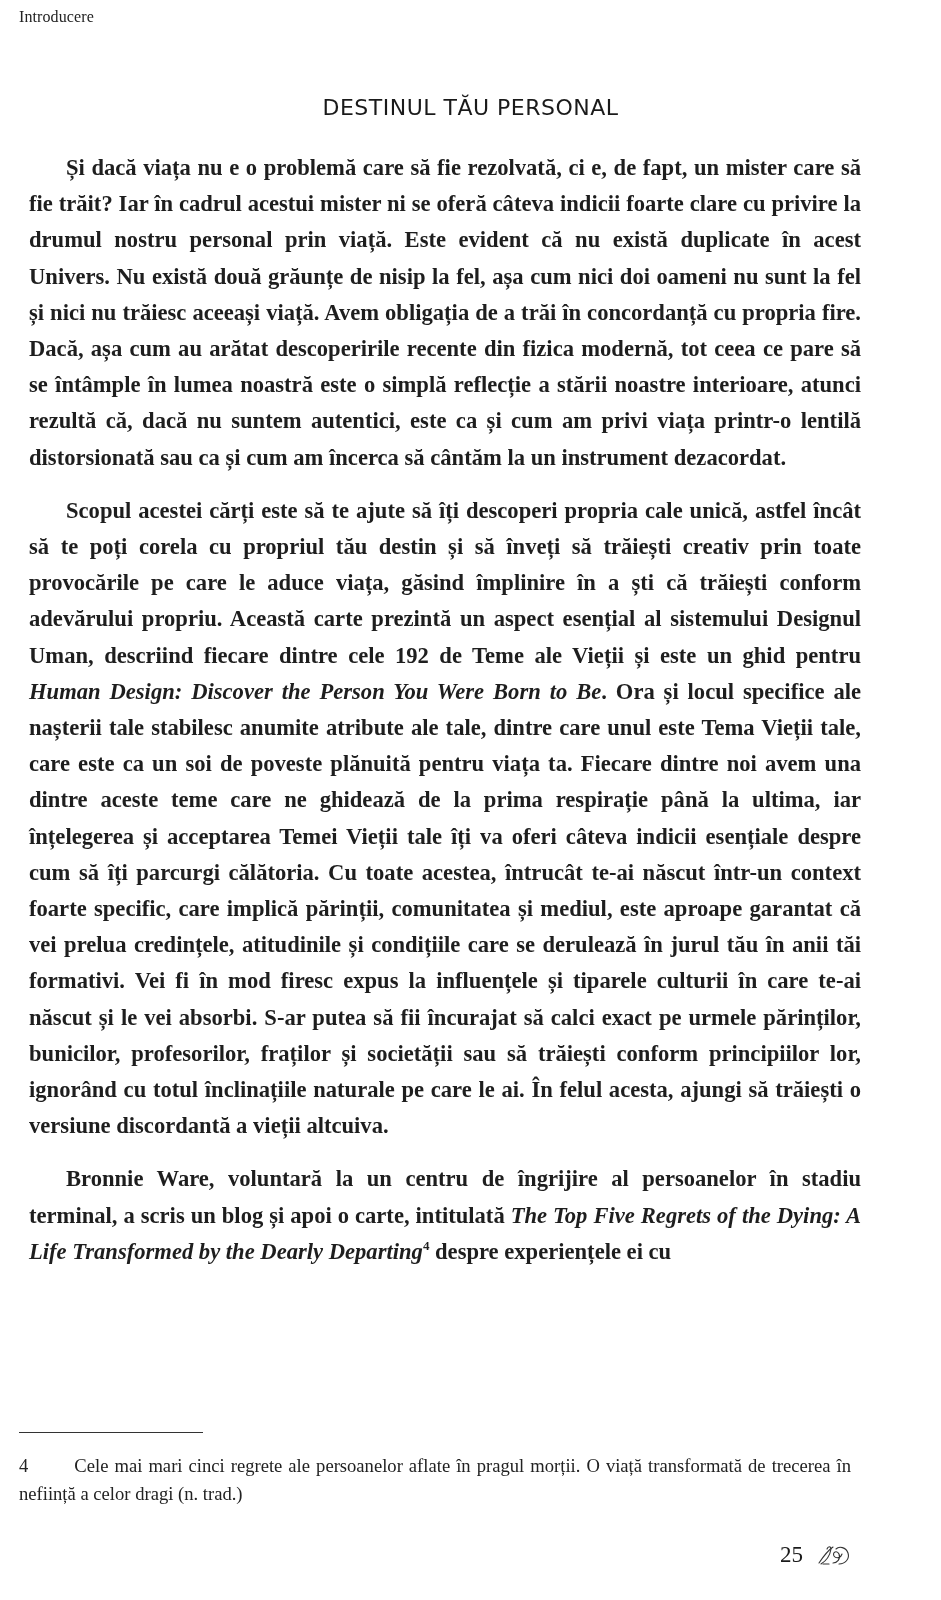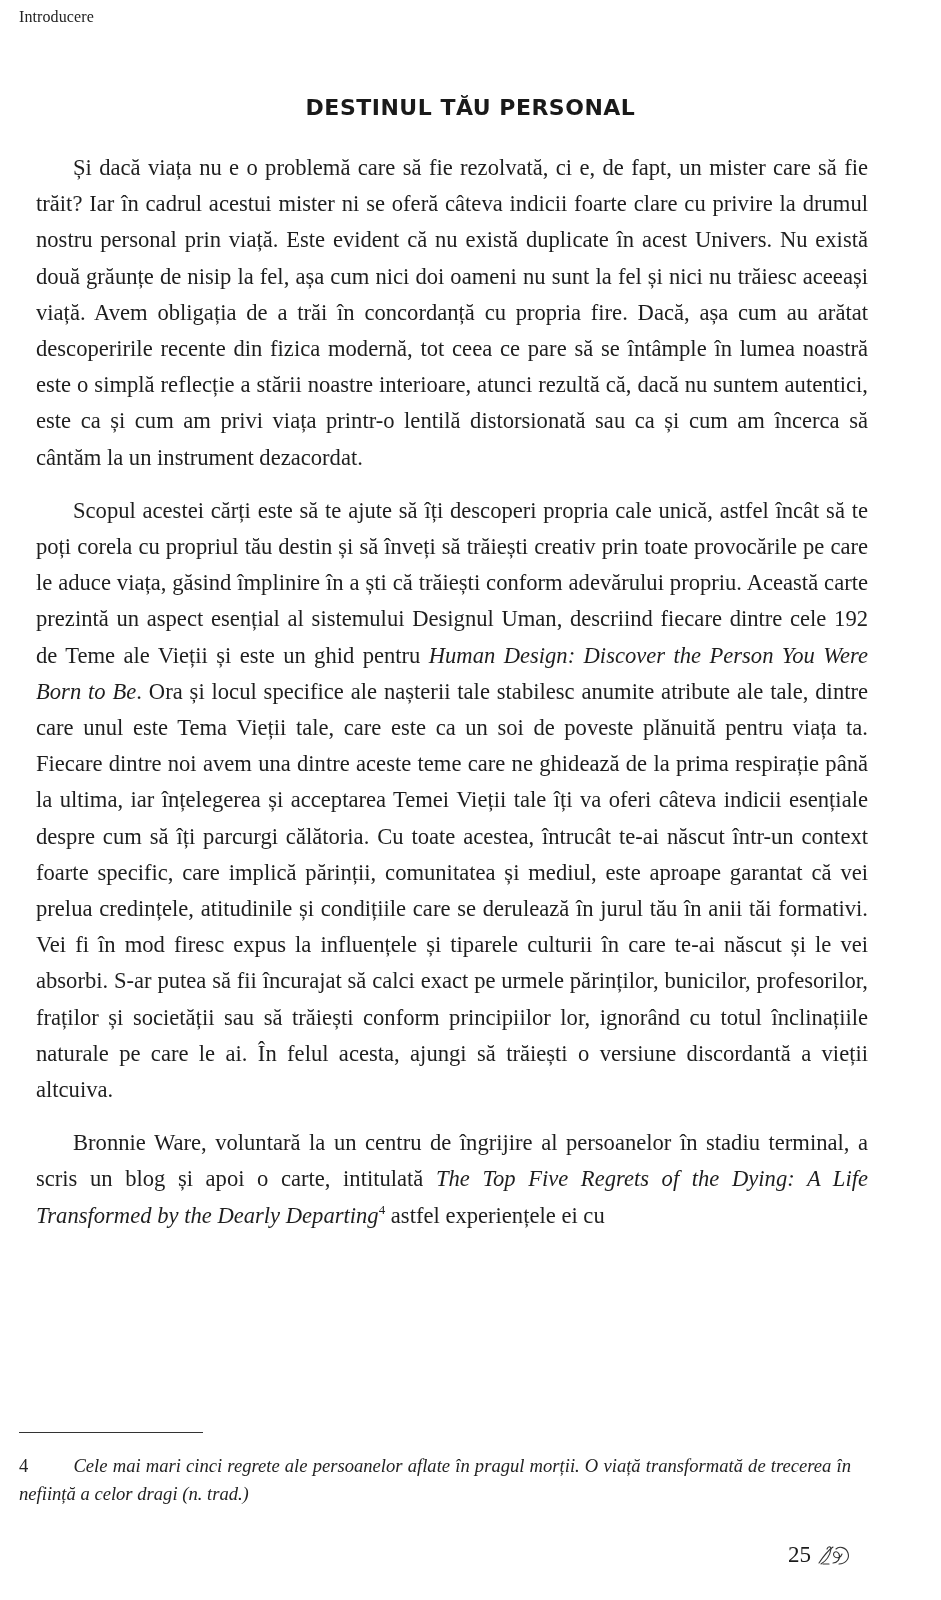--- a/index.html
+++ b/index.html
@@ -26,31 +26,32 @@
     .chapter-title {
       position: absolute;
       left: 0;
       top: 95px;
       width: 941px;
       text-align: center;
       font-family: "DejaVu Sans", "Liberation Sans", sans-serif;
       font-size: 22px;
       letter-spacing: 0.5px;
       color: #1a1a1a;
-      font-weight: bold;
+      font-weight: normal;
     }
     .body-text {
       position: absolute;
-      left: 36px;
+      left: 29px;
       top: 150px;
       width: 832px;
       font-size: 22.6px;
       line-height: 36.2px;
       text-align: justify;
       hyphens: manual;
+      font-weight: bold;
     }
     .body-text p {
       margin: 0;
       text-indent: 37px;
     }
     .body-text p + p {
       margin-top: 17px;
     }
     .body-text em {
       font-style: italic;
@@ -72,30 +73,29 @@
       position: absolute;
       left: 19px;
       top: 1452px;
       width: 832px;
       font-size: 18.6px;
       line-height: 28px;
       text-align: justify;
       color: #222;
     }
     .footnote .fn-text {
-      font-style: italic;
       margin-left: 40px;
     }
     .page-number-wrap {
       position: absolute;
       right: 90px;
       top: 1542px;
       display: flex;
       align-items: center;
-      gap: 6px;
+      gap: 14px;
     }
     .page-number {
       font-size: 23px;
       color: #1a1a1a;
     }
     .flourish {
       width: 34px;
       height: 24px;
       display: inline-block;
     }
@@ -103,21 +103,21 @@
 </head>
 <body>
 
 <div class="running-head">Introducere</div>
 
 <h1 class="chapter-title" style="margin:0;">DESTINUL TĂU PERSONAL</h1>
 
 <div class="body-text">
   <p>Și dacă viața nu e o problemă care să fie rezolvată, ci e, de fapt, un mister care să fie trăit? Iar în cadrul acestui mister ni se oferă câteva indicii foarte clare cu privire la drumul nostru personal prin viață. Este evident că nu există duplicate în acest Univers. Nu există două grăunțe de nisip la fel, așa cum nici doi oameni nu sunt la fel și nici nu trăiesc aceeași viață. Avem obligația de a trăi în concordanță cu propria fire. Dacă, așa cum au arătat descoperirile recente din fizica modernă, tot ceea ce pare să se întâmple în lumea noastră este o simplă reflecție a stării noastre interioare, atunci rezultă că, dacă nu suntem autentici, este ca și cum am privi viața printr-o lentilă distorsionată sau ca și cum am încerca să cântăm la un instrument dezacor­dat.</p>
   <p><span>Scopul acestei cărți este să te ajute să îți descoperi propria cale unică, astfel încât să te poți corela cu propriul tău destin și să înveți să trăiești creativ prin toate provocările pe care le aduce viața, găsind împlinire în a ști că trăiești conform adevărului propriu. Această carte prezintă un aspect esențial al sistemului Designul Uman, descriind fiecare dintre cele 192 de Teme ale Vieții și este un ghid pentru </span><em>Human Design: Discover the Person You Were Born to Be</em><span>. Ora și locul specifice ale nașterii tale stabilesc anumite atribute ale tale, dintre care unul este Tema Vieții tale, care este ca un soi de poveste plănuită pentru viața ta. Fiecare dintre noi avem una dintre aceste teme care ne ghidează de la prima respirație până la ultima, iar înțelegerea și acceptarea Temei Vieții tale îți va oferi câteva indicii esențiale despre cum să îți parcurgi călătoria. Cu toate acestea, întrucât te-ai născut într-un con­text foarte specific, care implică părinții, comunitatea și mediul, este aproape garantat că vei prelua credințele, atitudinile și condițiile care se derulează în jurul tău în anii tăi formativi. Vei fi în mod firesc expus la influențele și tipa­rele culturii în care te-ai născut și le vei absorbi. S-ar putea să fii încurajat să calci exact pe urmele părinților, bunicilor, profesorilor, fraților și societății sau să trăiești conform principiilor lor, ignorând cu totul înclinațiile naturale pe care le ai. În felul acesta, ajungi să trăiești o versiune discordantă a vieții altcuiva.</span></p>
-  <p><span>Bronnie Ware, voluntară la un centru de îngrijire al persoanelor în stadiu terminal, a scris un blog și apoi o carte, intitulată </span><em>The Top Five Regrets of the Dying: A Life Transformed by the Dearly Departing</em><span class="sup">4</span><span> astfel experiențele ei cu</span></p>
+  <p><span>Bronnie Ware, voluntară la un centru de îngrijire al persoanelor în stadiu terminal, a scris un blog și apoi o carte, intitulată </span><em>The Top Five Regrets of the Dying: A Life Transformed by the Dearly Departing</em><span class="sup">4</span><span> despre experiențele ei cu</span></p>
 </div>
 
 <div class="footnote-rule"></div>
 
 <div class="footnote">
   <span>4</span>
   <span class="fn-text">Cele mai mari cinci regrete ale persoanelor aflate în pragul morții. O viață transfor­mată de trecerea în neființă a celor dragi (n. trad.)</span>
 </div>
 
 <div class="page-number-wrap">

